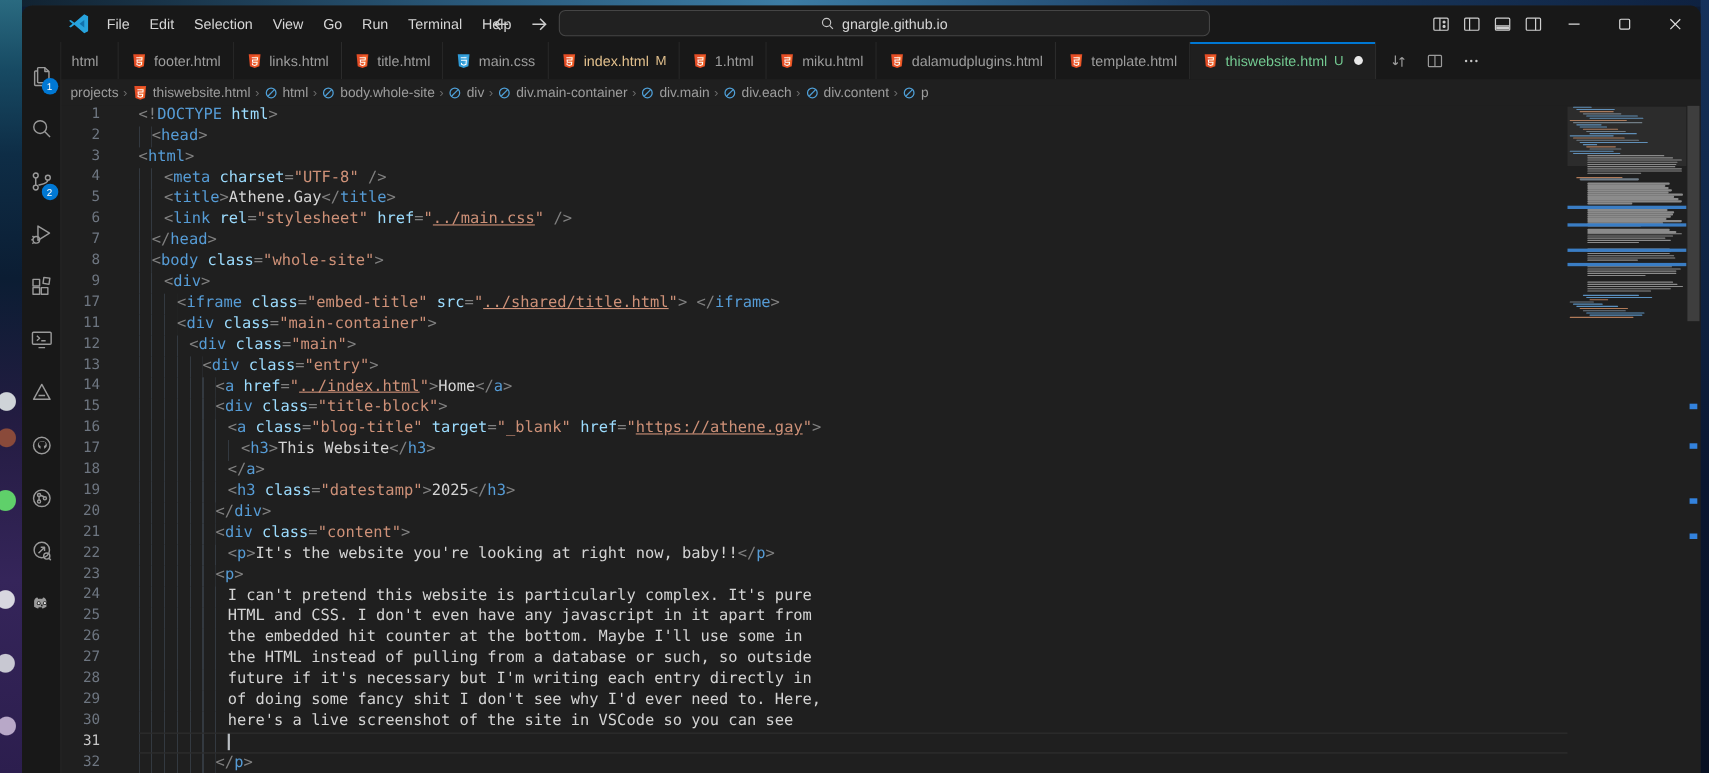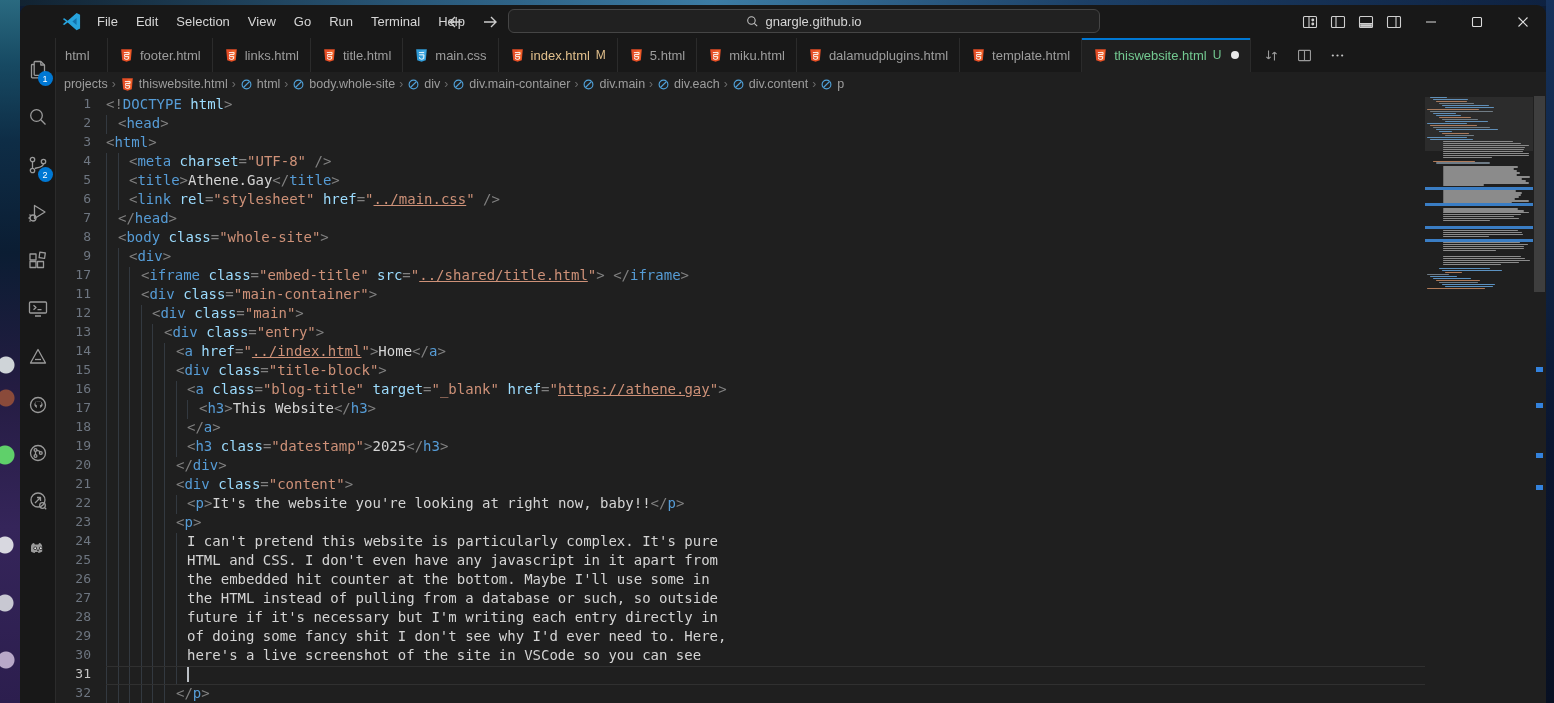--- a/index.html
+++ b/index.html
@@ -73,21 +73,21 @@
   .bc-sep { color:#6b6b6b; margin:0 4px; font-size:12px; }
 
   
   .editor { flex:1; position:relative; background:#1f1f1f; overflow:hidden; }
   .gutter { position:absolute; left:0; top:0; width:50px; }
   .ln { height:19px; line-height:19px; text-align:right; padding-right:15px;
     color:#6e7681; font:13px "DejaVu Sans Mono", monospace; }
   .ln.active { color:#c6c6c6; }
   .code { position:absolute; left:50px; top:0; right:121px; }
   .cl { height:19px; line-height:19px; white-space:pre;
-    font:14px "DejaVu Sans Mono", monospace; color:#d4d4d4; }
+    font:14px "DejaVu Sans Mono", monospace; color:#d4d4d4;margin-left:20px; }
   .cl.active { border-top:1px solid #303030; border-bottom:1px solid #303030; line-height:17px; }
   .ind { display:inline-block; height:100%; vertical-align:top;
     background:repeating-linear-gradient(to right,#333940 0 1px,transparent 1px 11.6px); }
   .tk-p { color:#808080; } .tk-t { color:#569cd6; } .tk-a { color:#9cdcfe; }
   .tk-s { color:#ce9178; } .tk-u { color:#ce9178; text-decoration:underline; }
   .tk-x { color:#d4d4d4; }
   .cursor { display:inline-block; width:2px; height:15px; background:#bbbfc4;
     vertical-align:-2px; }
 
   
@@ -341,21 +341,21 @@
             <span class="git-badge git-M">M</span>
           </div>
           <div class="tab">
             <span class="tab-icon">
               <svg width="15" height="15" viewBox="0 0 16 16">
                 <path d="M2.3 1.3h11.4L12.6 13 8 14.7 3.4 13Z" fill="#e44d26"></path>
                 <path d="M8 2.5v11.2l3.8-1.4.9-9.8Z" fill="#f1662a"></path>
                 <path d="M5.2 4.9h5.6l-.2 2.1H5.9l.2 2.2h4.3l-.3 2.3-2.1.7-2.1-.7-.1-1.4" fill="none" stroke="#fff" stroke-width="1"></path>
               </svg>
             </span>
-            <span class="tab-label">5.html</span>
+            <span class="tab-label">1.html</span>
           </div>
           <div class="tab">
             <span class="tab-icon">
               <svg width="15" height="15" viewBox="0 0 16 16">
                 <path d="M2.3 1.3h11.4L12.6 13 8 14.7 3.4 13Z" fill="#e44d26"></path>
                 <path d="M8 2.5v11.2l3.8-1.4.9-9.8Z" fill="#f1662a"></path>
                 <path d="M5.2 4.9h5.6l-.2 2.1H5.9l.2 2.2h4.3l-.3 2.3-2.1.7-2.1-.7-.1-1.4" fill="none" stroke="#fff" stroke-width="1"></path>
               </svg>
             </span>
             <span class="tab-label">miku.html</span>

